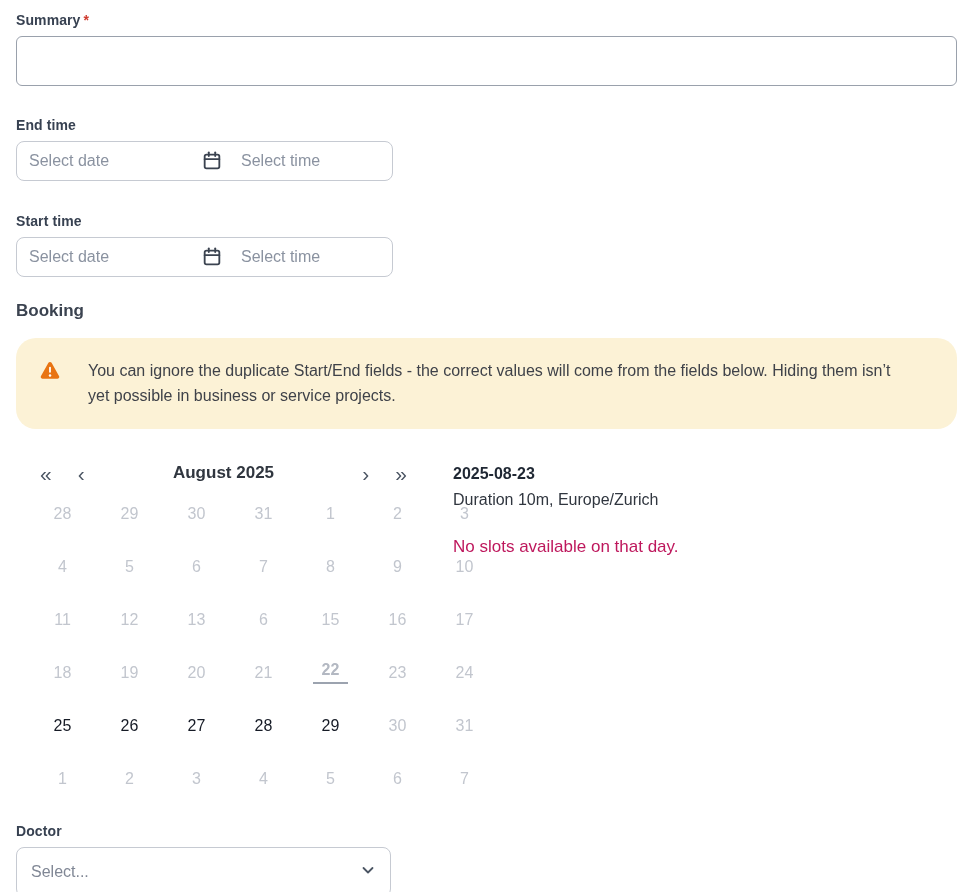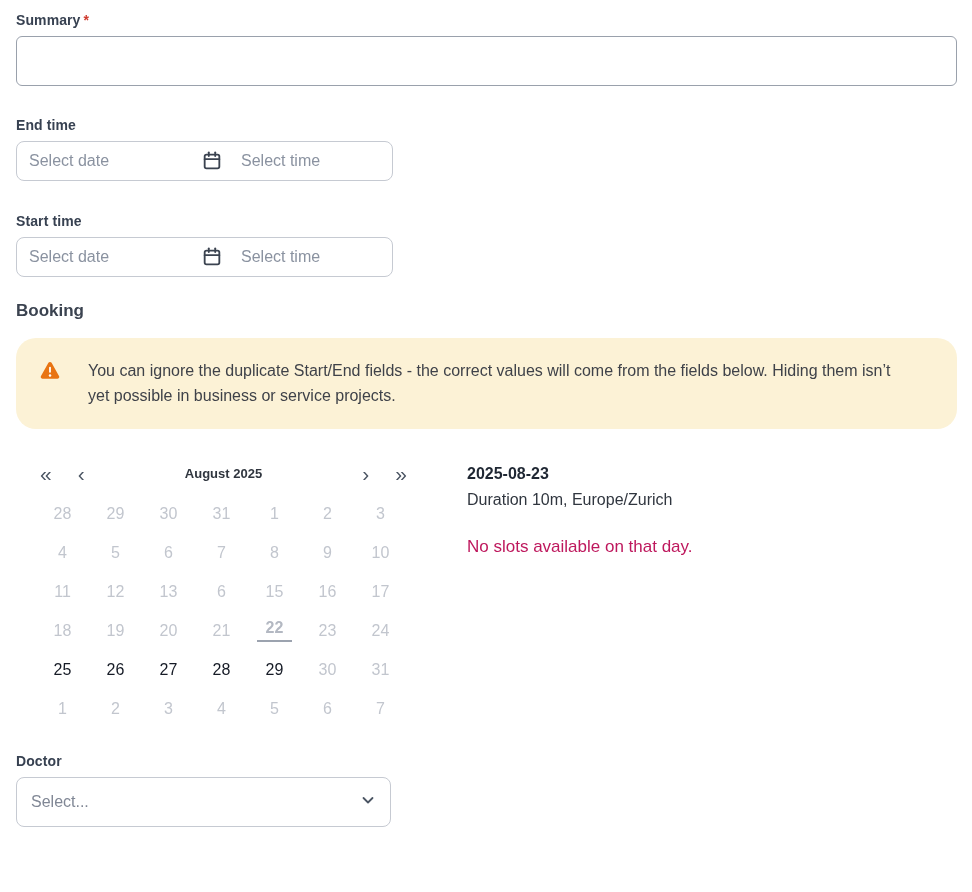--- a/index.html
+++ b/index.html
@@ -66,43 +66,43 @@
     display: flex; align-items: center; height: 30px;
     color: #4b5563;
   }
   .nav-btn {
     background: none; border: none; cursor: pointer;
     font-size: 21px; color: #4b5563; line-height: 1;
     padding: 0 4px; font-family: "Liberation Sans", sans-serif;
   }
   .cal-title {
     flex: 1; text-align: center;
-    font-size: 13px; font-weight: 700; color: #30363f;
+    font-size: 17px; font-weight: 700; color: #30363f;
   }
   .cal-weekdays, .cal-grid {
     display: grid; grid-template-columns: repeat(7, 53px);
   }
   .cal-weekdays { margin-top: 22px; }
   .cal-weekdays div {
     text-align: center; font-size: 14px; font-weight: 700; color: #4b5563;
     height: 20px;
   }
-  .cal-grid { margin-top: 6px; }
+  .cal-grid { margin-top: 6px; gap: 14px; }
   .day {
     height: 39px; display: flex; align-items: center; justify-content: center;
     font-size: 16px;
   }
   .day.out span, .day.disabled span { color: #c2c6ce; }
   .day.enabled span { color: #161b26; cursor: pointer; }
   .day.today span {
     color: #b3b8c2; font-weight: 700;
     border-bottom: 2px solid #9ca3af; padding: 0 9px 3px 9px;
   }
 
-  .slot-panel { margin-left: 56px; padding-top: 7px; }
+  .slot-panel { margin-left: 42px; padding-top: 7px; }
   .slot-date { font-size: 16px; font-weight: 700; color: #1f2733; }
   .slot-sub { font-size: 16px; color: #30363f; margin-top: 8px; }
   .slot-msg { font-size: 17px; color: #be185d; margin-top: 28px; text-align: center; }
 
   .doctor-block { margin-top: 25px; }
   .doctor-select {
     width: 375px; height: 50px;
     border: 1px solid #c6cad2; border-radius: 8px;
     display: flex; align-items: center; justify-content: space-between;
     padding: 0 14px; cursor: pointer; background: #fff;

